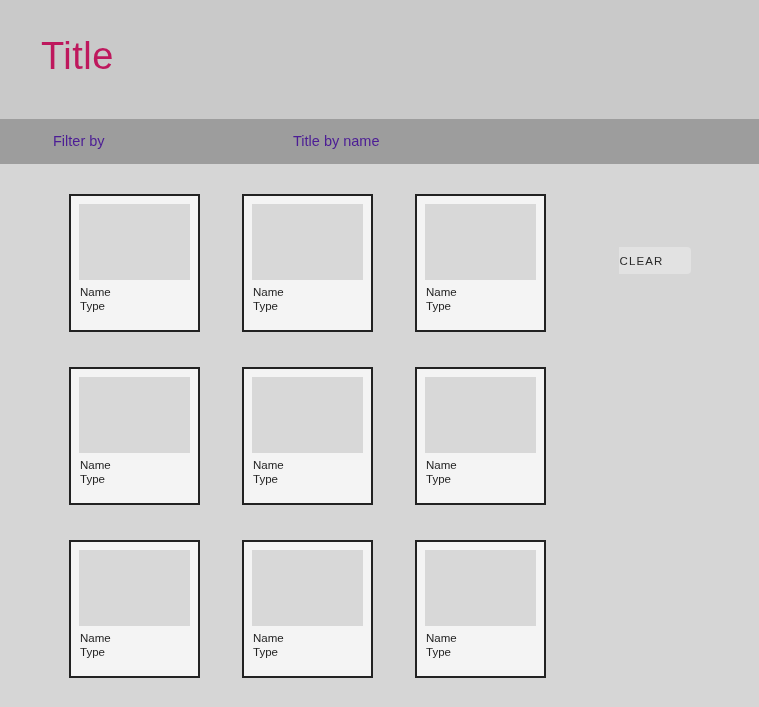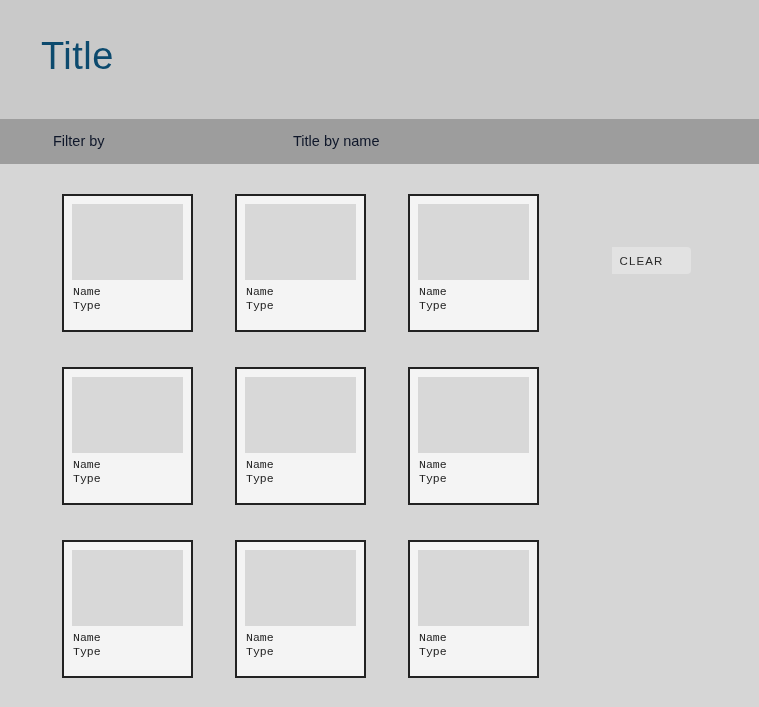--- a/index.html
+++ b/index.html
@@ -25,40 +25,40 @@
     height: 119px;
     background: #c9c9c9;
     box-sizing: border-box;
   }
   #page-title {
     position: absolute;
     left: 41px;
     top: 37px;
     font-size: 38px;
     font-weight: 400;
-    color: #0c4a6e;
+    color: #be185d;
     letter-spacing: 0.5px;
     line-height: 1;
     font-family: "Liberation Sans", sans-serif;
   }
 
   
   #toolbar {
     position: absolute;
     left: 0;
     top: 119px;
     width: 759px;
     height: 45px;
     background: #9d9d9d;
     box-sizing: border-box;
   }
   .tb-label {
     position: absolute;
     font-size: 14.5px;
-    color: #0f172a;
+    color: #4c1d95;
     top: 14px;
     white-space: nowrap;
   }
   #filter-label { left: 53px; }
   #sort-label   { left: 293px; }
 
   .select-box {
     position: absolute;
     top: 129px;
     height: 25px;
@@ -102,27 +102,26 @@
     font-size: 11.5px;
     letter-spacing: 1.1px;
     color: #2a2a2a;
     cursor: pointer;
     padding: 0;
   }
 
   
   #content-area {
     position: absolute;
-    left: 5px;
+    left: 12px;
     top: 164px;
     width: 607px;
     height: 543px;
     background: #d6d6d6;
     box-sizing: border-box;
-    font-family: Liberation Mono, monospace;
   }
   #card-grid {
     position: absolute;
     left: 57px;
     top: 30px;
     width: 644px;
     display: flex;
     flex-wrap: wrap;
     gap: 35px 42px;
   }

